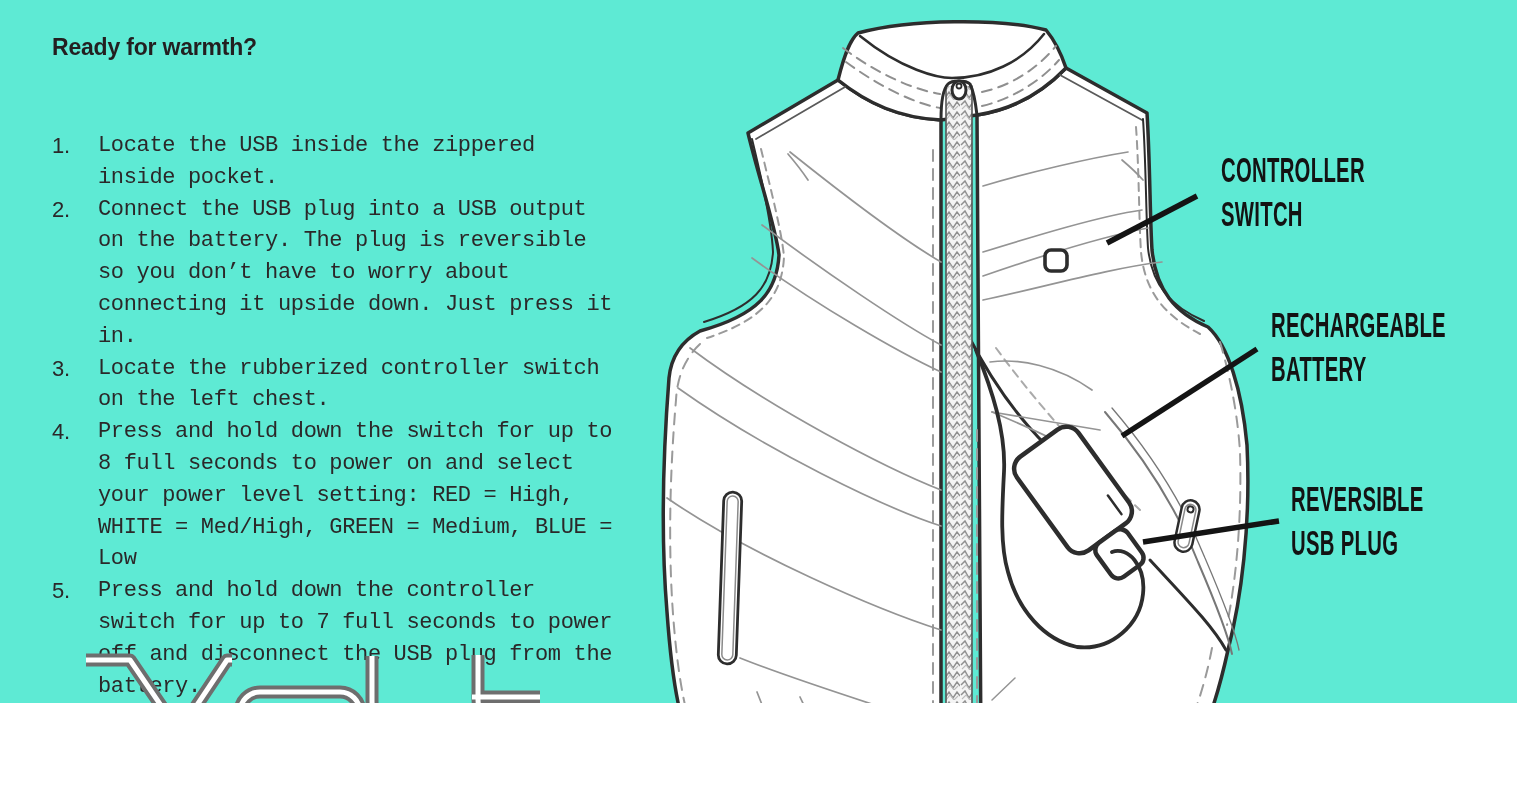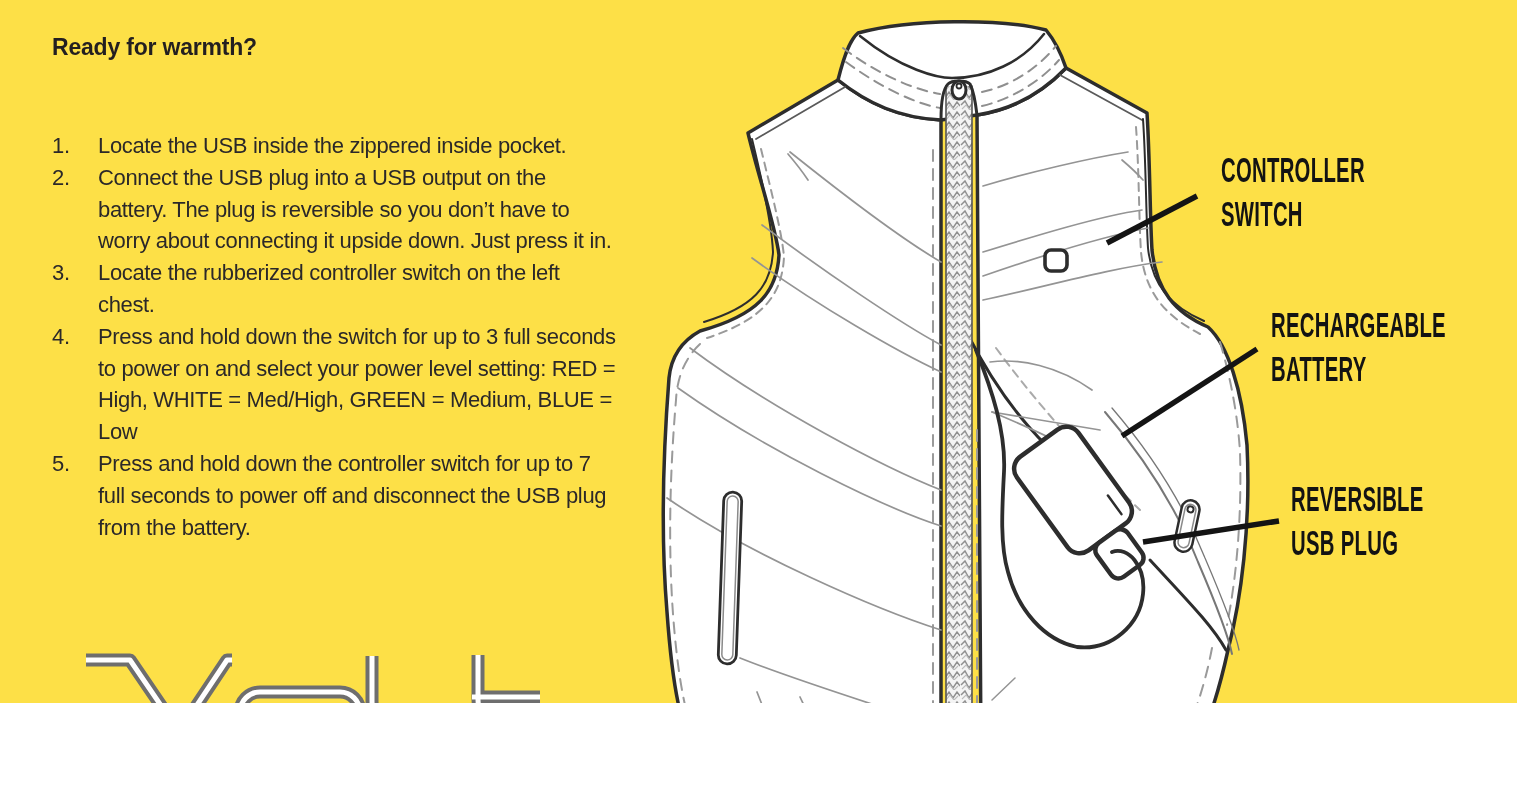--- a/index.html
+++ b/index.html
@@ -1,26 +1,26 @@
 <!DOCTYPE html>
 <html><head>
 <meta charset="utf-8">
 <style>
   html,body{margin:0;padding:0;background:#ffffff;}
-  .page{position:relative;width:1517px;height:703px;background:#fde047;overflow:hidden;
+  .page{position:relative;width:1517px;height:703px;background:#5eead4;overflow:hidden;
         font-family:"Liberation Sans",sans-serif;}
   
   .heading{position:absolute;left:52px;top:34px;font-size:23px;font-weight:bold;
            color:#231f20;letter-spacing:-0.2px;}
   .instructions{position:absolute;left:52px;top:130px;width:575px;margin:0;padding:0;
                 list-style:none;font-size:22px;line-height:31.8px;letter-spacing:-0.35px;
                 color:#2b2829;}
   .instructions li{display:flex;}
   .instructions .num{flex:0 0 46px;}
-  .instructions .txt{flex:0 0 518px;max-width:518px;}
+  .instructions .txt{flex:0 0 518px;max-width:518px;font-family:Liberation Mono, monospace;}
   
   .logo-block{position:absolute;left:84px;top:646px;width:500px;height:140px;}
   .logo-svg{position:absolute;left:0;top:0;}
   .registered{position:absolute;left:446px;top:68px;font-size:16px;color:#767676;}
   .website{position:absolute;left:20px;top:102px;width:500px;text-align:center;
            font-size:23px;font-weight:bold;letter-spacing:14px;color:#1a1a1a;}
   
   .vest-svg{position:absolute;left:640px;top:0;}
   .callout{position:absolute;color:#131313;font-weight:bold;font-size:35px;
            line-height:44px;letter-spacing:0.5px;transform:scaleX(0.58);
@@ -45,21 +45,21 @@
     <li>
       <span class="num">2.</span>
       <span class="txt">Connect the USB plug into a USB output on the battery. The plug is reversible so you don’t have to worry about connecting it upside down. Just press it in.</span>
     </li>
     <li>
       <span class="num">3.</span>
       <span class="txt">Locate the rubberized controller switch on the left chest.</span>
     </li>
     <li>
       <span class="num">4.</span>
-      <span class="txt">Press and hold down the switch for up to 3 full seconds to power on and select your power level setting: RED = High, WHITE = Med/High, GREEN = Medium, BLUE = Low</span>
+      <span class="txt">Press and hold down the switch for up to 8 full seconds to power on and select your power level setting: RED = High, WHITE = Med/High, GREEN = Medium, BLUE = Low</span>
     </li>
     <li>
       <span class="num">5.</span>
       <span class="txt">Press and hold down the controller switch for up to 7 full seconds to power off and disconnect the USB plug from the battery.</span>
     </li>
   </ol>
 
   <div class="logo-block">
     <svg class="logo-svg" width="480" height="100" viewBox="0 0 480 100">
       <g fill="none" stroke-linecap="butt" stroke-linejoin="round">

